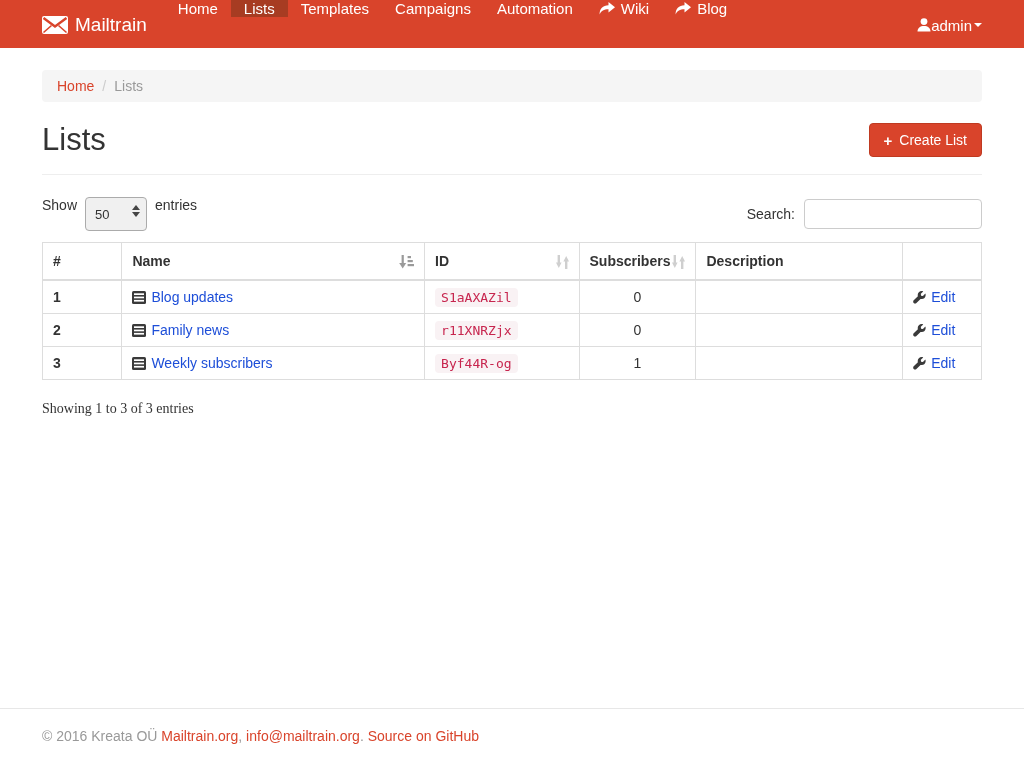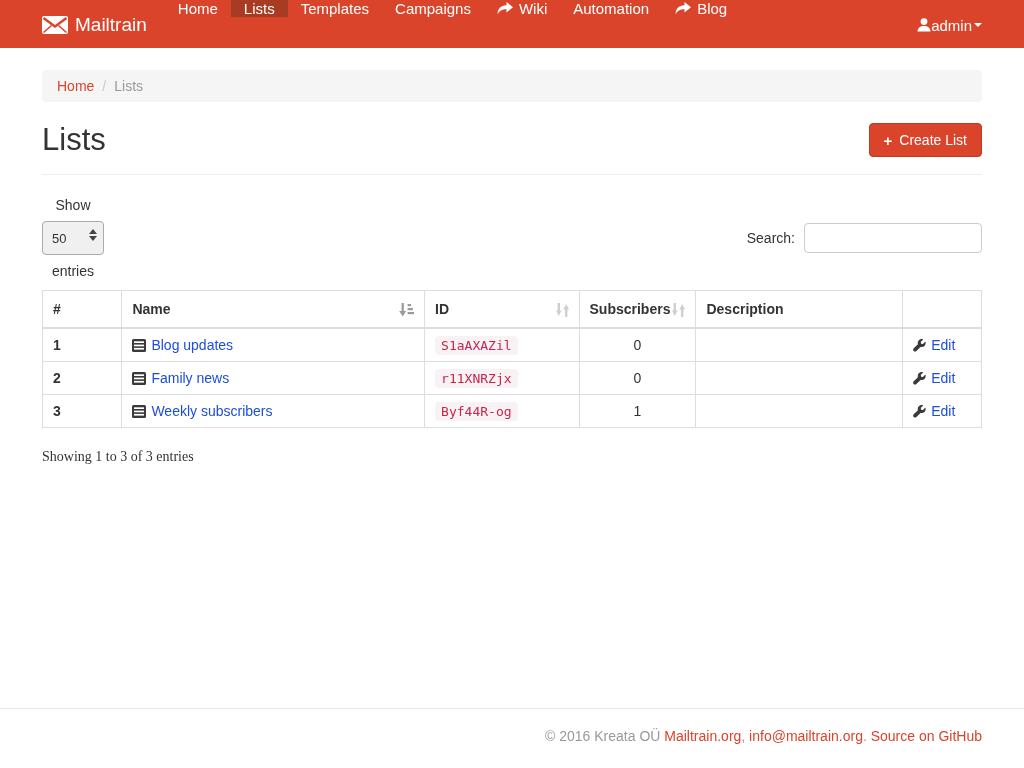--- a/index.html
+++ b/index.html
@@ -40,21 +40,21 @@
   .page-header { display: flex; justify-content: space-between; align-items: center;
                  margin: 20px 0 0; padding-bottom: 16px; border-bottom: 1px solid #eee; }
   h1 { margin: 0; font-size: 31px; font-weight: 500; color: #333; }
   .btn-primary { display: inline-flex; align-items: center; gap: 7px; background: #d9442b;
                  border: 1px solid #bf3a21; color: #fff; font-size: 14px; padding: 8px 14px;
                  border-radius: 4px; cursor: pointer; font-family: inherit; }
   .plus { font-weight: bold; font-size: 15px; line-height: 1; }
 
   
   .controls { display: flex; justify-content: space-between; align-items: center; margin-top: 22px; }
-  .length-ctl { display: flex; align-items: center; gap: 8px; flex-direction: column; }
+  .length-ctl { display: flex; align-items: flex-start; gap: 8px; }
   .select-wrap { position: relative; display: inline-block; }
   select { -webkit-appearance: none; appearance: none; width: 62px; height: 34px;
            border: 1px solid #ababab; border-radius: 4px; background: #f0f0f0;
            font-family: inherit; font-size: 13px; padding: 0 20px 0 9px; color: #333; }
   .sel-arrows { position: absolute; right: 7px; top: 8px; display: flex; flex-direction: column; gap: 2px; pointer-events: none; }
   .sel-arrows i { width: 0; height: 0; border-left: 4px solid transparent; border-right: 4px solid transparent; display: block; }
   .sel-arrows .up { border-bottom: 5px solid #444; }
   .sel-arrows .down { border-top: 5px solid #444; }
   .search-ctl { display: flex; align-items: center; gap: 9px; }
   .search-ctl input { width: 178px; height: 30px; border: 1px solid #ccc; border-radius: 4px;
@@ -77,21 +77,21 @@
   .table-footer { display: flex; justify-content: space-between; align-items: flex-start; margin-top: 12px; font-family: Liberation Serif, serif; }
   .summary { padding-top: 9px; }
   .pagination { display: inline-flex; }
   .page-btn { border: 1px solid #ddd; background: #fff; color: #999; padding: 9px 13px;
               font-size: 14px; text-decoration: none; margin-left: -1px; cursor: pointer; }
   .page-btn.first { border-radius: 4px 0 0 4px; margin-left: 0; }
   .page-btn.last { border-radius: 0 4px 4px 0; }
   .page-btn.current { background: #eee; color: #999; }
 
   
-  footer { flex: 0 0 auto; border-top: 1px solid #e7e7e7; padding: 19px 4px 24px; color: #999; text-align: right; }
+  footer { flex: 0 0 auto; border-top: 1px solid #e7e7e7; padding: 19px 4px 24px; color: #999; }
   footer a { color: #d9442b; text-decoration: none; }
 
   svg { display: block; }
 </style>
 </head>
 <body>
 
 <nav class="navbar">
   <div class="nav-inner">
     <a class="brand">
@@ -111,31 +111,31 @@
       <li>
           <a class="nav-item active">Lists</a>
         </li>
       <li>
           <a class="nav-item">Templates</a>
         </li>
       <li>
           <a class="nav-item">Campaigns</a>
         </li>
       <li>
+          <a class="nav-item">Automation</a>
+        </li>
+      <li>
           <a class="nav-item">
         <span>
           <svg width="16" height="13" viewBox="0 0 16 13" fill="#fff">
             <path d="M9.5 0 L16 5.2 L9.5 10.4 L9.5 7.2 C4.8 7.2 2.3 8.7 0.6 12.4 C0.6 6.6 3.8 3.6 9.5 3.3 Z"></path>
           </svg>
         </span>
         <span>Wiki</span>
       </a>
-        </li>
-      <li>
-          <a class="nav-item">Automation</a>
         </li>
       <li>
           <a class="nav-item">
         <span>
           <svg width="16" height="13" viewBox="0 0 16 13" fill="#fff">
             <path d="M9.5 0 L16 5.2 L9.5 10.4 L9.5 7.2 C4.8 7.2 2.3 8.7 0.6 12.4 C0.6 6.6 3.8 3.6 9.5 3.3 Z"></path>
           </svg>
         </span>
         <span>Blog</span>
       </a>

